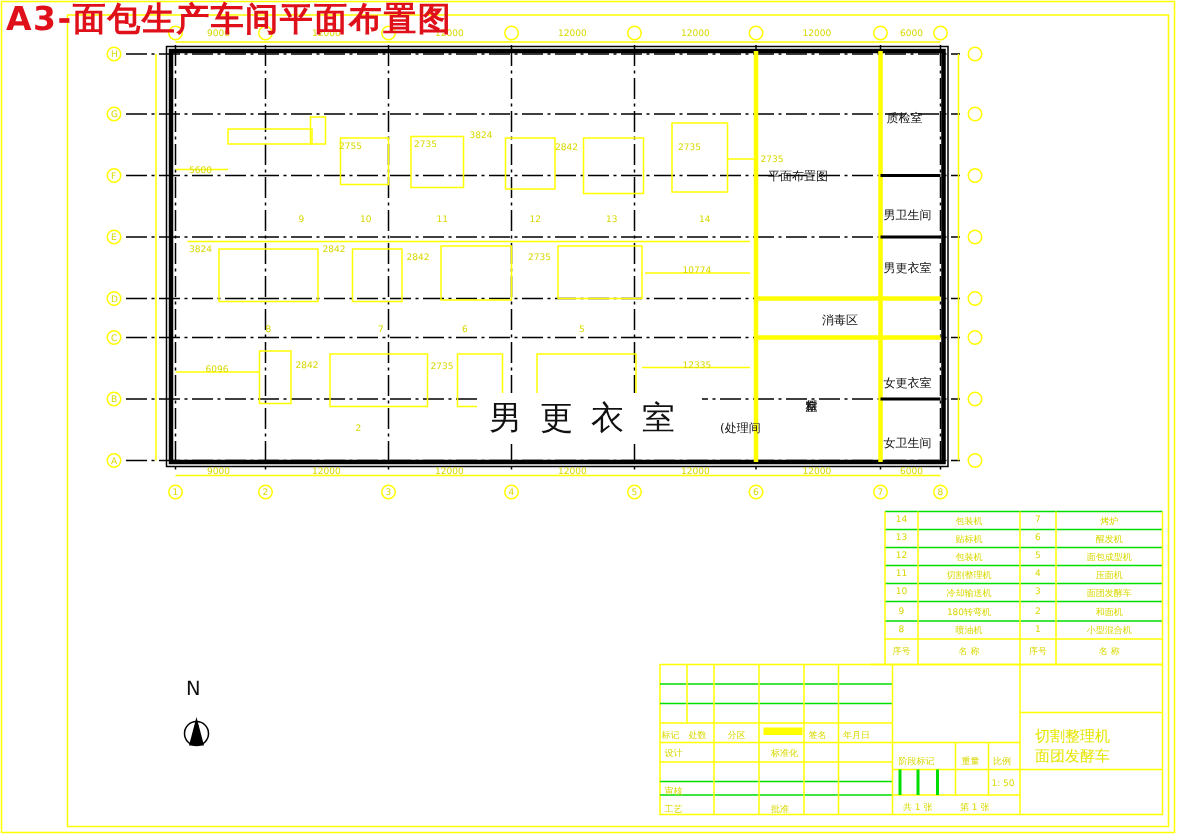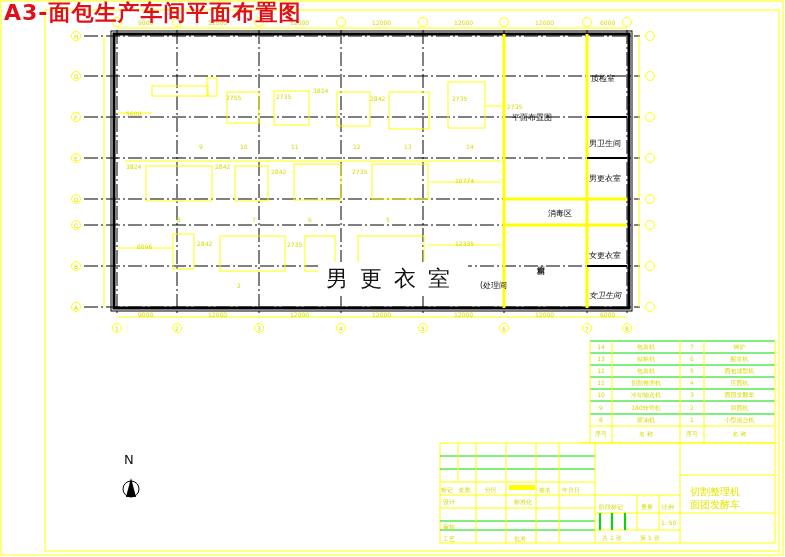--- a/index.html
+++ b/index.html
@@ -172,21 +172,21 @@
   </g>
   <rect x="509" y="485" width="26" height="5" fill="#ffff00"></rect>
 </svg>
 
 <div class="lbl" style="left:512px;top:112px;">平面布置图</div>
 <div class="lbl" style="left:591px;top:73px;">质检室</div>
 <div class="lbl" style="left:589px;top:138px;">男卫生间</div>
 <div class="lbl" style="left:589px;top:173px;">男更衣室</div>
 <div class="lbl" style="left:548px;top:208px;">消毒区</div>
 <div class="lbl" style="left:589px;top:250px;">女更衣室</div>
-<div class="lbl" style="left:589px;top:290px;font-style:italic;">女卫生间</div>
+<div class="lbl" style="left:589px;top:290px;">女卫生间</div>
 <div class="vlbl" style="left:535px;top:260px;">原料室</div>
 <div class="lbl" style="left:480px;top:280px;">(处理间</div>
 
 <div class="wm">男更衣室</div>
 
 <div class="north">N</div>
 
 <div class="t" style="left:138px;top:19px;">9000</div>
 <div class="t" style="left:208px;top:19px;">12000</div>
 <div class="t" style="left:290px;top:19px;">12000</div>

